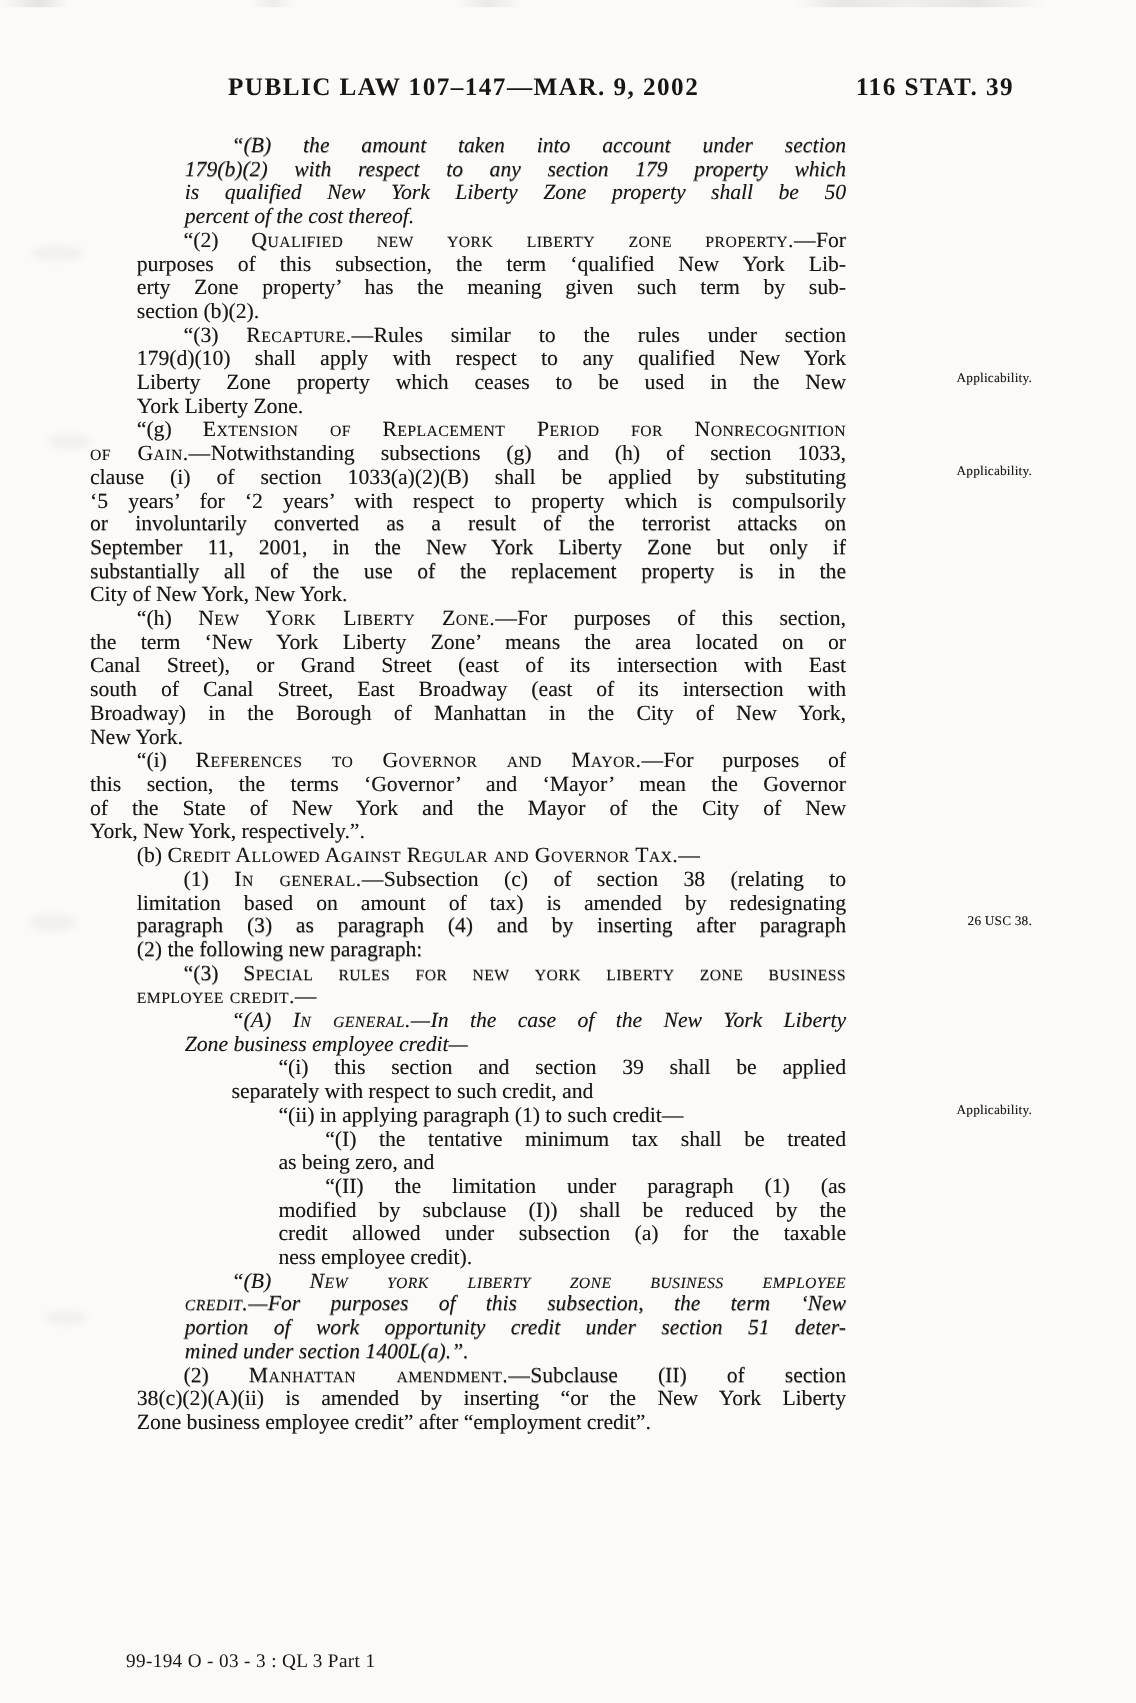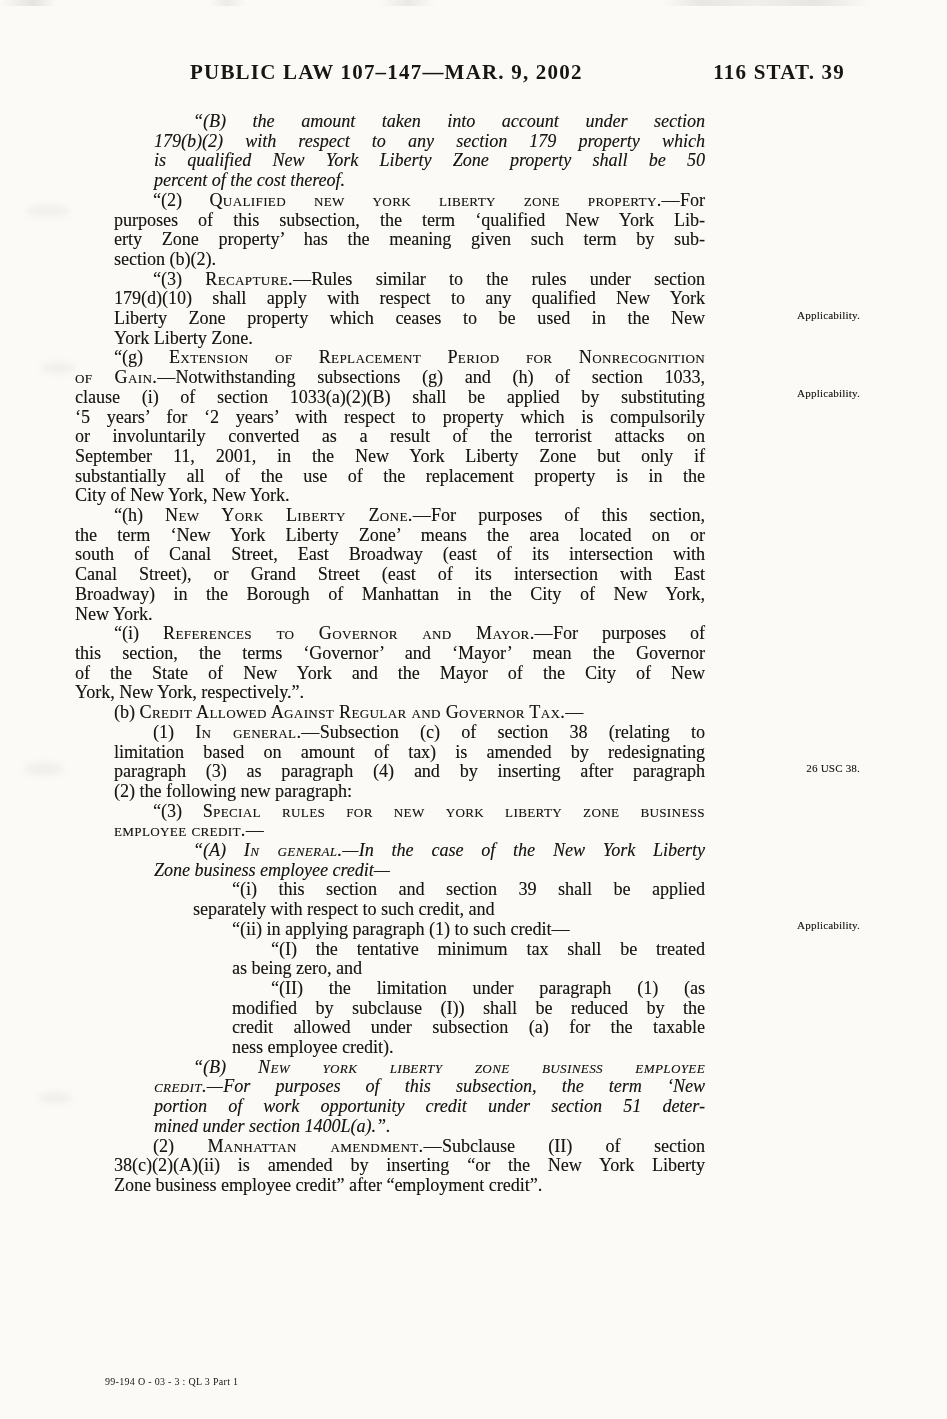--- a/index.html
+++ b/index.html
@@ -48,21 +48,21 @@
   .sc{font-variant:small-caps;letter-spacing:0.4px;}
   .note{
     position:absolute;left:655px;top:2px;width:130px;
     font-size:11px;line-height:15px;text-align:right;
     letter-spacing:0.2px;white-space:nowrap;
     text-shadow:0.2px 0.1px 0.2px rgba(10,10,8,.35);
     margin-top:36px;
   }
   .footer{
     position:absolute;left:105px;top:1376px;
-    font-size:10px;letter-spacing:0.3px;
+    font-size:16px;letter-spacing:0.3px;
   }
 </style>
 </head>
 <body>
 
 <div class="scan-topbar"></div>
 <div class="ghost g1"></div>
 <div class="ghost g2"></div>
 <div class="ghost g3"></div>
 <div class="ghost g4"></div>
@@ -99,22 +99,22 @@
       <div class="line"><span>‘5 years’ for ‘2 years’ with respect to property which is compulsorily</span></div>
       <div class="line"><span>or involuntarily converted as a result of the terrorist attacks on</span></div>
       <div class="line"><span>September 11, 2001, in the New York Liberty Zone but only if</span></div>
       <div class="line"><span>substantially all of the use of the replacement property is in the</span></div>
       <div class="line last"><span>City of New York, New York.</span></div>
       <span class="note">Applicability.</span>
     </div>
     <div class="para lvl0">
       <div class="line first"><span>“(h) </span><span class="sc">New York Liberty Zone.—</span><span>For purposes of this section,</span></div>
       <div class="line"><span>the term ‘New York Liberty Zone’ means the area located on or</span></div>
+      <div class="line"><span>Canal Street), or Grand Street (east of its intersection with East</span></div>
       <div class="line"><span>south of Canal Street, East Broadway (east of its intersection with</span></div>
-      <div class="line"><span>Canal Street), or Grand Street (east of its intersection with East</span></div>
       <div class="line"><span>Broadway) in the Borough of Manhattan in the City of New York,</span></div>
       <div class="line last"><span>New York.</span></div>
     </div>
     <div class="para lvl0">
       <div class="line first"><span>“(i) </span><span class="sc">References to Governor and Mayor.—</span><span>For purposes of</span></div>
       <div class="line"><span>this section, the terms ‘Governor’ and ‘Mayor’ mean the Governor</span></div>
       <div class="line"><span>of the State of New York and the Mayor of the City of New</span></div>
       <div class="line last"><span>York, New York, respectively.”.</span></div>
     </div>
     <div class="para lvl0">

